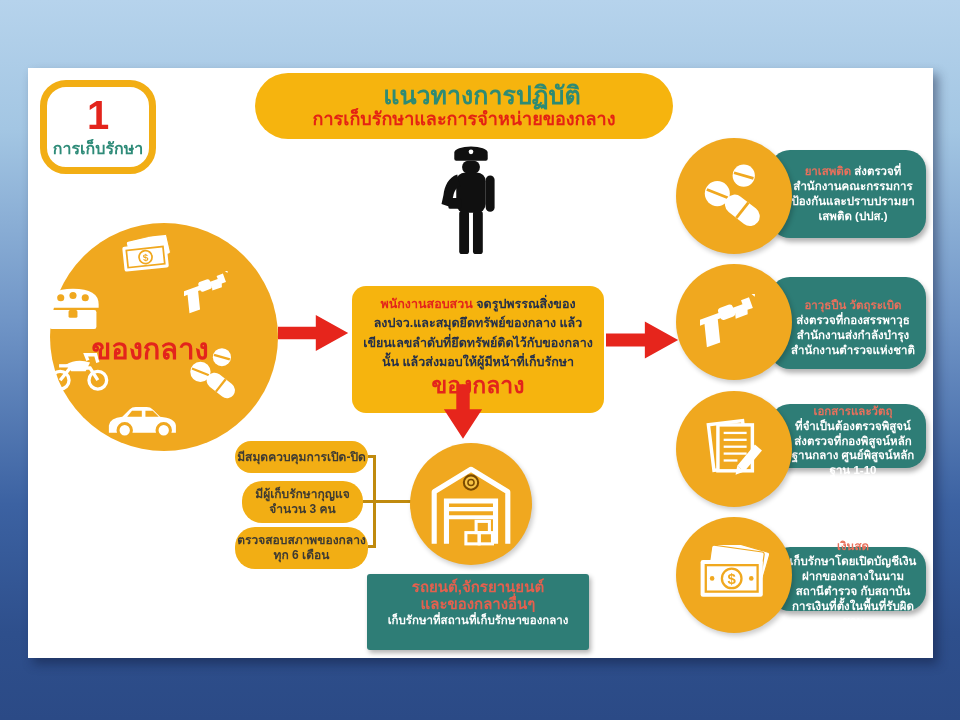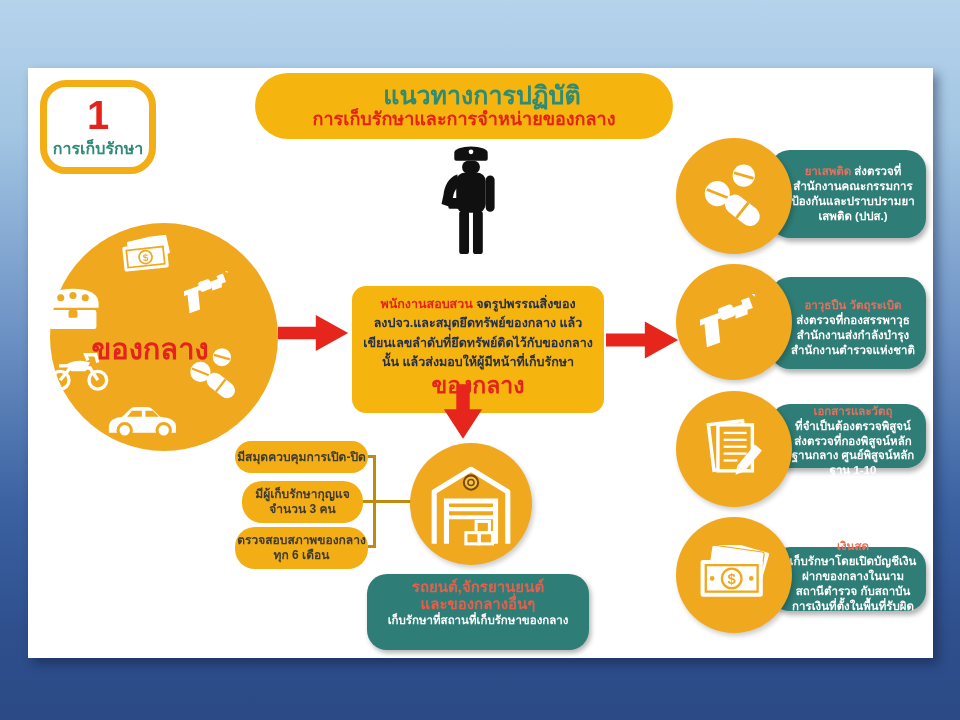--- a/index.html
+++ b/index.html
@@ -74,21 +74,21 @@
   .warehouse-circle {
     position:absolute; left:410px; top:443px; width:122px; height:122px;
     background:#f0a81f; border-radius:50%;
     display:flex; align-items:center; justify-content:center;
     box-shadow:2px 3px 5px rgba(0,0,0,.2);
   }
 
   
   .vehicle-box {
     position:absolute; left:367px; top:574px; width:222px; height:76px;
-    background:#2e7d76; border-radius:20px; text-align:center; padding-top:5px;
+    background:#2e7d76; border-radius:3px; text-align:center; padding-top:5px;
     box-shadow:2px 3px 5px rgba(0,0,0,.3);
   }
   .vehicle-title { font-size:15px; font-weight:bold; color:#e4604e; line-height:1.12; }
   .vehicle-body  { font-size:11.5px; font-weight:bold; color:#ffffff; line-height:1.3; }
 
   
   .dispatch-box {
     position:absolute; left:770px; width:156px;
     background:#2e7d76; border-radius:20px;
     display:flex; align-items:center; justify-content:center;

